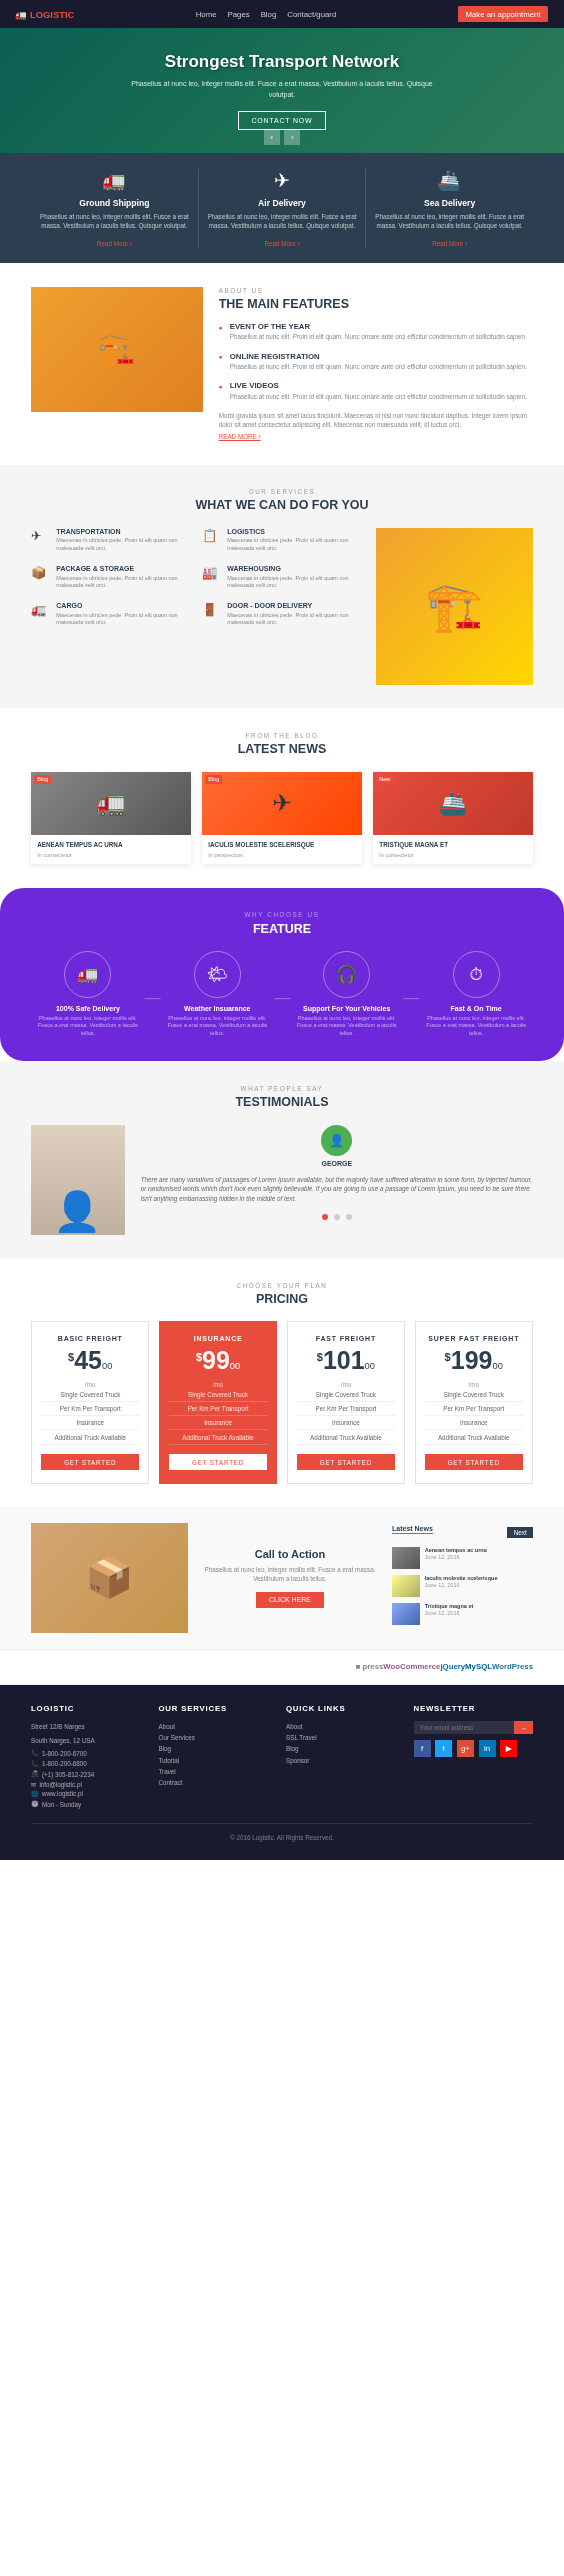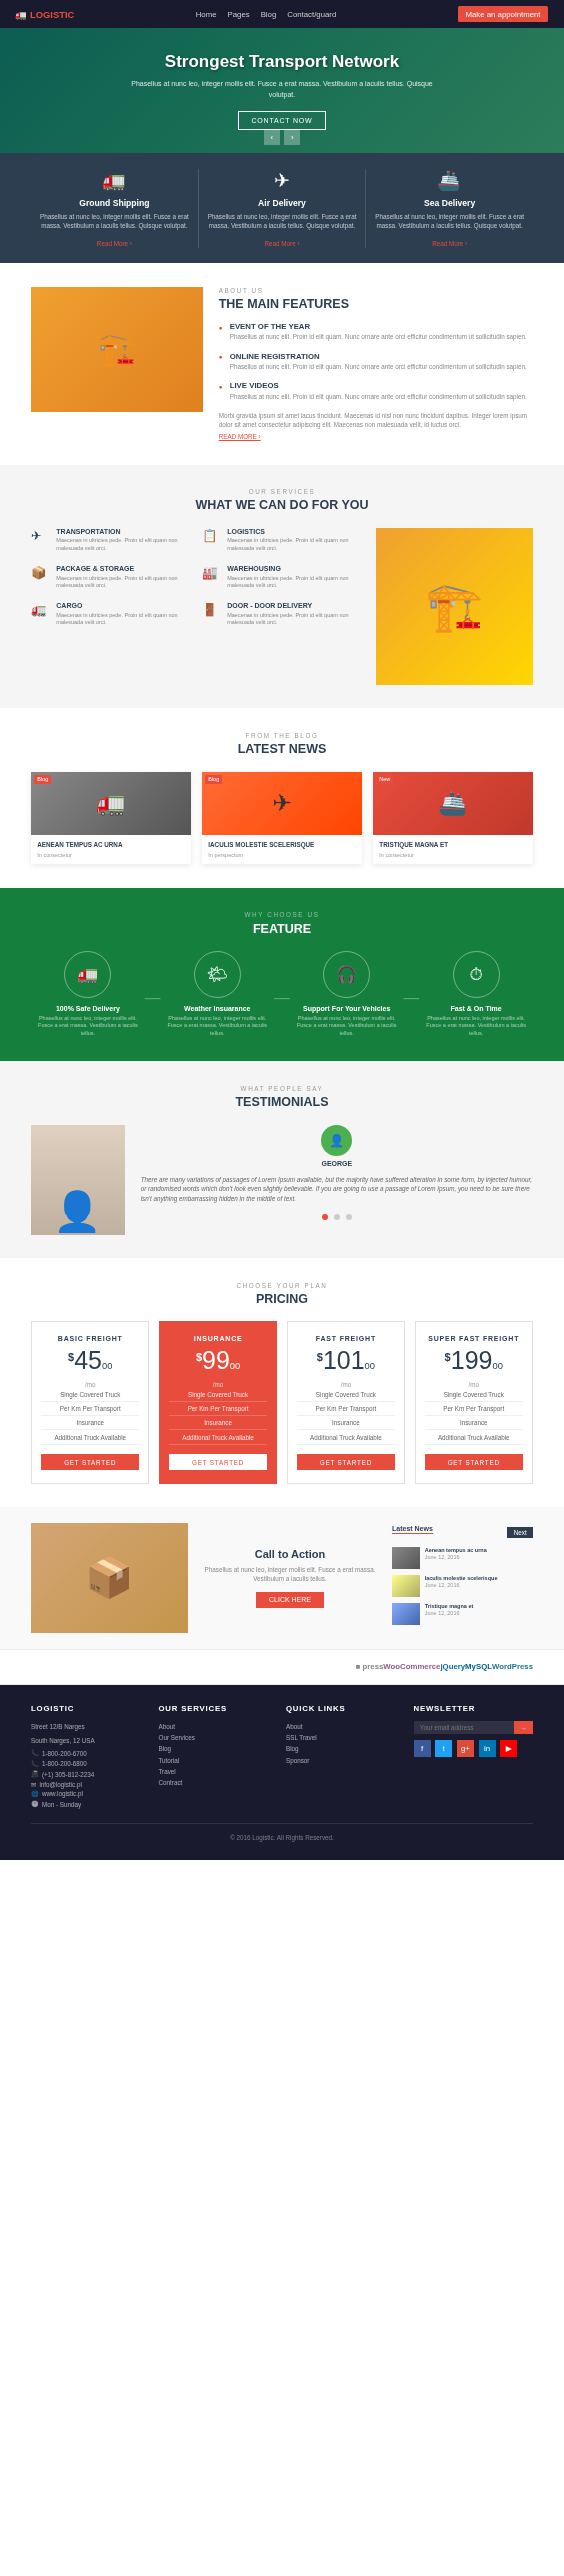--- a/index.html
+++ b/index.html
@@ -65,21 +65,21 @@
     .news-img { height: 63px; background: #ccc; position: relative; overflow: hidden; }
     .news-img-1 { background: linear-gradient(135deg, #888 0%, #555 100%); display: flex; align-items: center; justify-content: center; font-size: 23.5px; }
     .news-img-2 { background: linear-gradient(135deg, #ff6b35 0%, #ff4500 100%); display: flex; align-items: center; justify-content: center; font-size: 23.5px; }
     .news-img-3 { background: linear-gradient(135deg, #e74c3c 0%, #c0392b 100%); display: flex; align-items: center; justify-content: center; font-size: 23.5px; }
     .news-badge { position: absolute; top: 3.1px; left: 3.1px; background: #e74c3c; color: #fff; font-size: 5.5px; padding: 1.6px 3.1px; }
     .news-content { padding: 6.3px; }
     .news-content h4 { font-size: 6.3px; font-weight: bold; color: #2c3e50; margin-bottom: 3.1px; line-height: 1.3; }
     .news-content p { font-size: 5.5px; color: #999; }
 
     
-    .feature-bar { background: #15803d; padding: 23.5px 31px; text-align: center; }
+    .feature-bar { background: #6d28d9; padding: 23.5px 31px; text-align: center; border-radius: 24px; }
     .feature-bar .section-title { color: #fff; }
     .feature-bar .section-tag { color: rgba(255,255,255,0.5); }
     .feature-items { display: flex; justify-content: space-around; margin-top: 15.7px; }
     .feature-circle { text-align: center; flex: 1; }
     .circle-icon { width: 47px; height: 47px; border: 1.6px solid rgba(255,255,255,0.4); border-radius: 50%; display: flex; align-items: center; justify-content: center; margin: 0 auto 6.3px; font-size: 17px; color: #fff; }
     .feature-circle h4 { color: #fff; font-size: 7px; font-weight: bold; margin-bottom: 3.1px; }
     .feature-circle p { color: rgba(255,255,255,0.6); font-size: 5.5px; line-height: 1.4; }
     .feature-sep { color: rgba(255,255,255,0.3); font-size: 15.7px; align-self: center; padding-top: 7.8px; }
 
     
@@ -97,21 +97,21 @@
 
     
     .pricing-section { padding: 23.5px 31px; background: #fff; text-align: center; }
     .pricing-grid { display: flex; gap: 9.4px; margin-top: 15.7px; }
     .pricing-card { flex: 1; border: 0.8px solid #e0e0e0; padding: 12.5px 9.4px; text-align: center; }
     .pricing-card.featured { background: #e74c3c; color: #fff; border-color: #e74c3c; }
     .pricing-card h4 { font-size: 7px; font-weight: bold; letter-spacing: 0.8px; text-transform: uppercase; margin-bottom: 6.3px; color: #2c3e50; }
     .pricing-card.featured h4 { color: #fff; }
     .price { display: flex; align-items: flex-start; justify-content: center; margin-bottom: 7.8px; }
     .price-dollar { font-size: 11px; font-weight: bold; color: #2c3e50; margin-top: 3.1px; }
-    .price-amount { font-size: 25px; font-weight: normal; color: #2c3e50; line-height: 1; }
+    .price-amount { font-size: 25px; font-weight: bold; color: #2c3e50; line-height: 1; }
     .price-decimal { font-size: 9.4px; color: #2c3e50; margin-top: 12px; }
     .price-period { font-size: 6.3px; color: #999; }
     .pricing-card.featured .price-dollar,
     .pricing-card.featured .price-amount,
     .pricing-card.featured .price-decimal { color: #fff; }
     .pricing-card.featured .price-period { color: rgba(255,255,255,0.7); }
     .pricing-features { list-style: none; margin-bottom: 9.4px; }
     .pricing-features li { font-size: 6.3px; color: #666; padding: 3.1px 0; border-bottom: 0.8px solid #f0f0f0; }
     .pricing-card.featured .pricing-features li { color: rgba(255,255,255,0.85); border-bottom-color: rgba(255,255,255,0.2); }
     .pricing-btn { background: #e74c3c; color: #fff; border: none; padding: 4.7px 11px; font-size: 6.3px; cursor: pointer; letter-spacing: 0.8px; width: 100%; }

